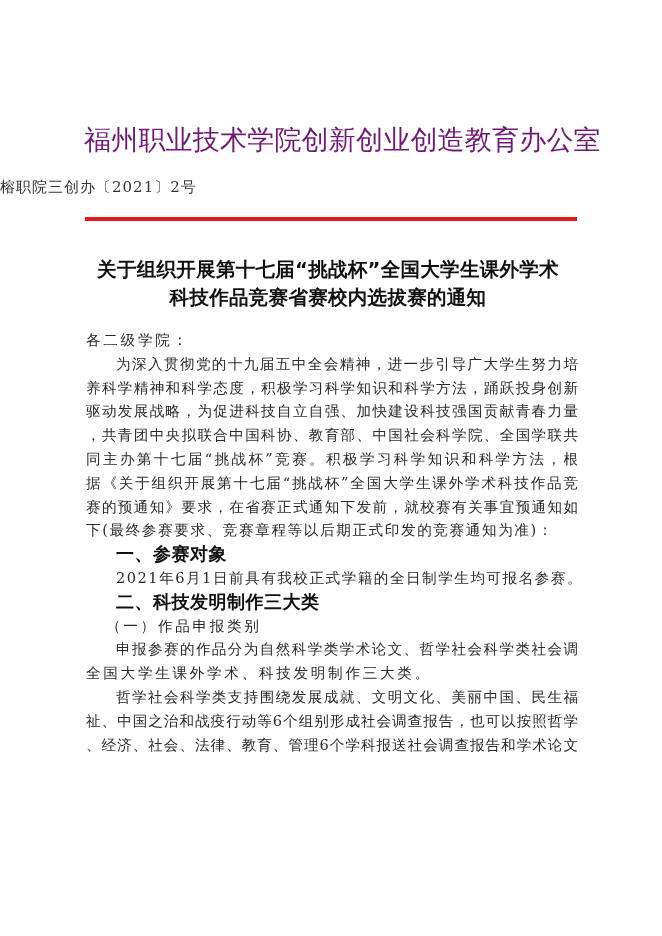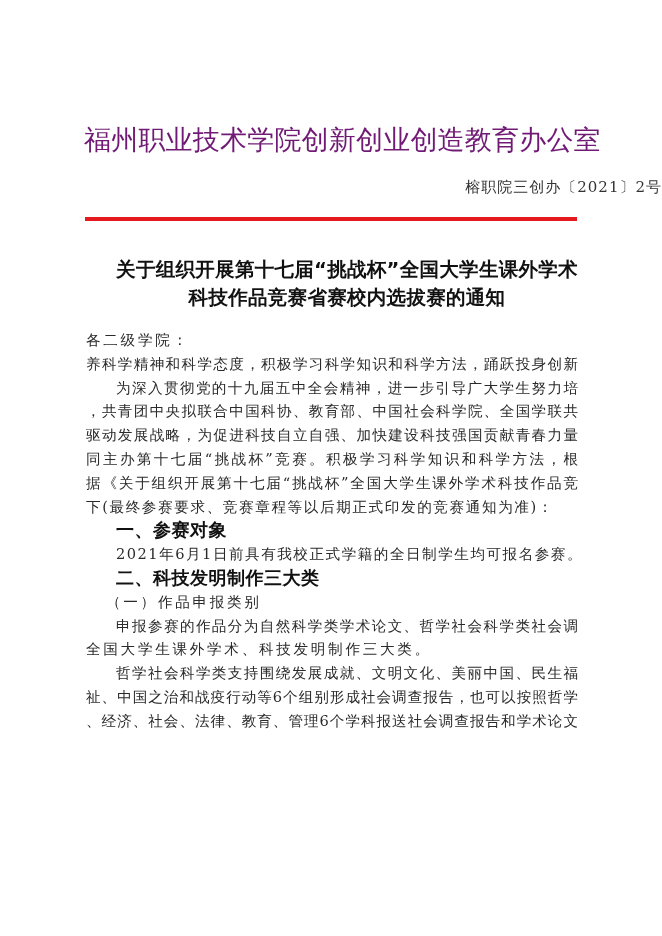--- a/index.html
+++ b/index.html
@@ -33,37 +33,37 @@
     color: #701a75;
     letter-spacing: 0.2px;
     white-space: nowrap;
     text-align: center;
   }
   .doc-number {
     position: absolute;
     left: 0;
     width: 662px;
     top: 176px;
-    text-align: right;
+    text-align: left;
     font-size: 15px;
     line-height: 22px;
     color: #333333;
     letter-spacing: 1px;
   }
   .red-rule {
     position: absolute;
     left: 85px;
     top: 217px;
     width: 492px;
     height: 4px;
     background: #e51a1f;
   }
   .subject {
     position: absolute;
-    left: 96px;
+    left: 77px;
     width: 502px;
     top: 256px;
     text-align: center;
     font-family: "DejaVu Sans", "Liberation Sans", sans-serif;
     font-weight: bold;
     font-size: 19.5px;
     line-height: 28px;
     color: #111111;
     letter-spacing: 0.3px;
   }
@@ -108,26 +108,27 @@
   <div class="red-rule"></div>
 
   <div class="subject">
     <div>关于组织开展第十七届“挑战杯”全国大学生课外学术</div>
     <div>科技作品竞赛省赛校内选拔赛的通知</div>
   </div>
 
   <div class="body">
     <div class="line">各二级学院：</div>
 
+    <div class="line justify indent">为深入贯彻党的十九届五中全会精神，进一步引导广大学生努力培</div>
     <div class="line justify">养科学精神和科学态度，积极学习科学知识和科学方法，踊跃投身创新</div>
-    <div class="line justify indent">为深入贯彻党的十九届五中全会精神，进一步引导广大学生努力培</div>
+    <div class="line justify">驱动发展战略，为促进科技自立自强、加快建设科技强国贡献青春力量</div>
     <div class="line justify">，共青团中央拟联合中国科协、教育部、中国社会科学院、全国学联共</div>
-    <div class="line justify">驱动发展战略，为促进科技自立自强、加快建设科技强国贡献青春力量</div>
     <div class="line justify">同主办第十七届“挑战杯”竞赛。积极学习科学知识和科学方法，根</div>
     <div class="line justify">据《关于组织开展第十七届“挑战杯”全国大学生课外学术科技作品竞</div>
+    <div class="line justify">赛的预通知》要求，在省赛正式通知下发前，就校赛有关事宜预通知如</div>
     <div class="line" style="letter-spacing:1.6px">下(最终参赛要求、竞赛章程等以后期正式印发的竞赛通知为准)：</div>
 
     <div class="line indent heading">一、参赛对象</div>
     <div class="line indent" style="letter-spacing:1.5px">2021年6月1日前具有我校正式学籍的全日制学生均可报名参赛。</div>
 
     <div class="line indent heading">二、科技发明制作三大类</div>
     <div class="line" style="padding-left:20px">（一）作品申报类别</div>
 
     <div class="line justify indent">申报参赛的作品分为自然科学类学术论文、哲学社会科学类社会调</div>
     <div class="line">全国大学生课外学术、科技发明制作三大类。</div>

